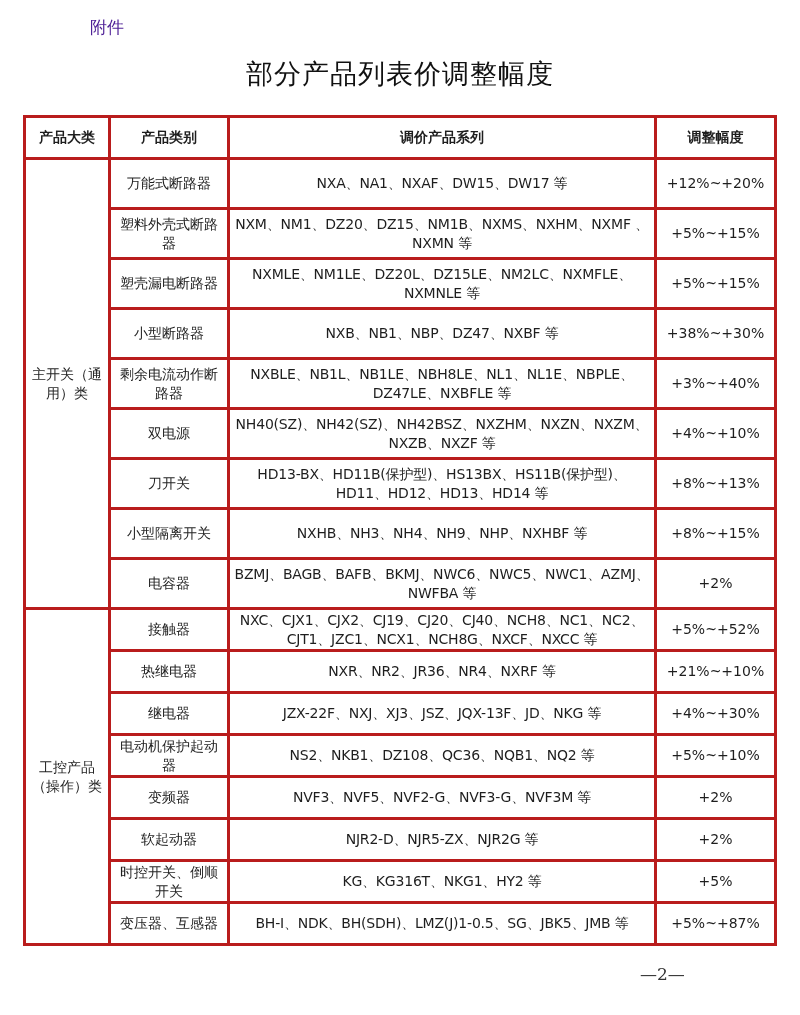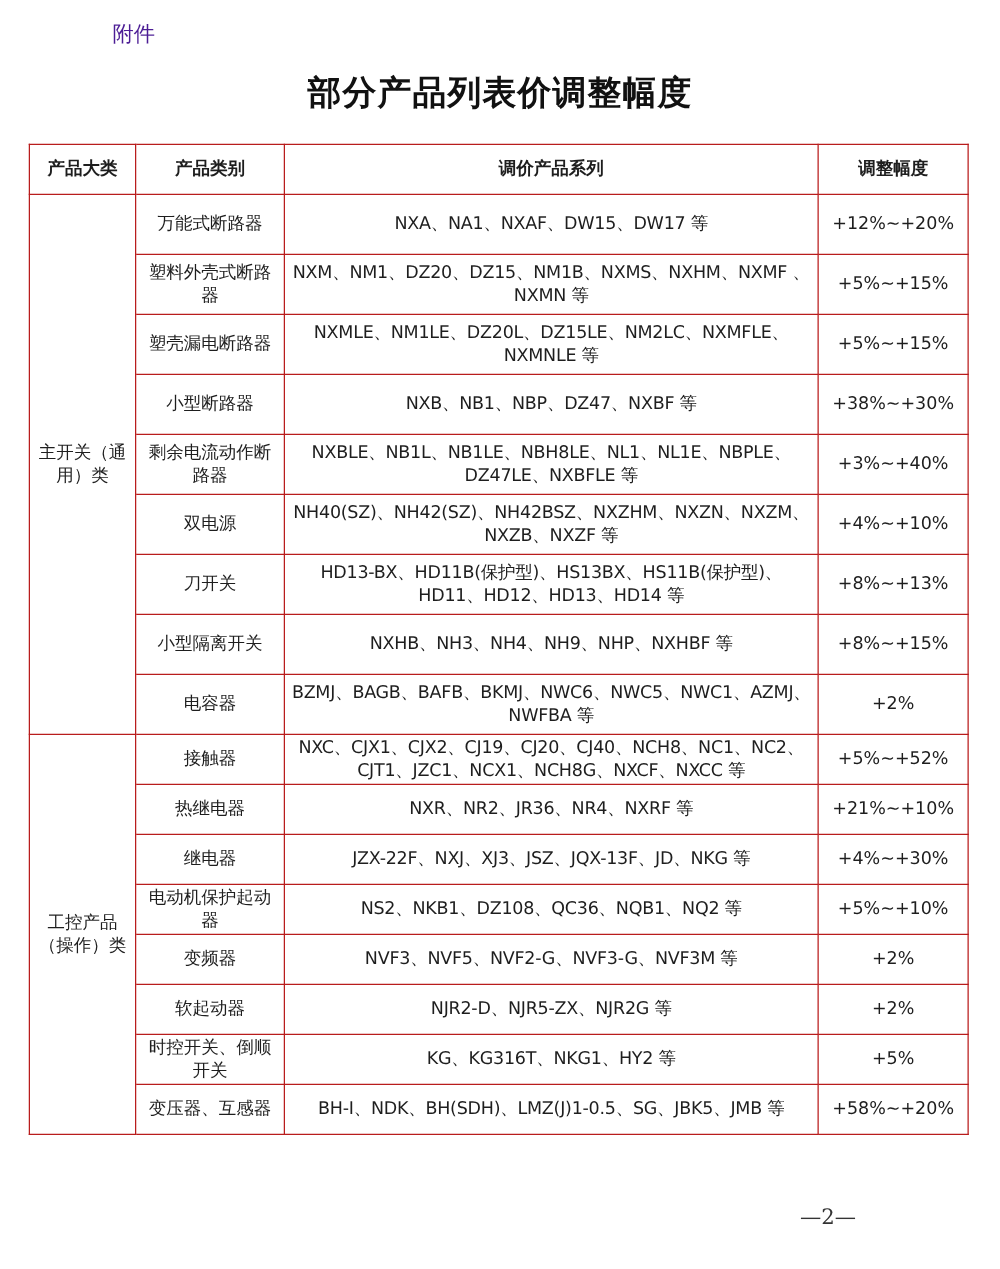--- a/index.html
+++ b/index.html
@@ -6,28 +6,28 @@
   body {
     width: 800px; height: 1015px; position: relative; overflow: hidden;
     font-family: "DejaVu Sans", "Liberation Sans", sans-serif; color: #1a1a1a;
   }
   .attachment {
     position: absolute; left: 90px; top: 16px;
     font-size: 17px; color: #4c1d95;
   }
   .title {
     position: absolute; left: 0; right: 0; top: 56px; text-align: center;
-    font-size: 27px; font-weight: bold; letter-spacing: 1px; color: #111;
+    font-size: 27px; font-weight: normal; letter-spacing: 1px; color: #111;
   }
   table.price {
     position: absolute; left: 23px; top: 115px; width: 751px;
     border-collapse: collapse; table-layout: fixed;
   }
   table.price th, table.price td {
-    border: 1px solid #b91c1c; text-align: center; vertical-align: middle;
+    border: 3px solid #b91c1c; text-align: center; vertical-align: middle;
     padding: 0 4px; line-height: 19px; font-size: 14px; color: #1e1e1e;
     overflow: hidden;
   }
   table.price th { font-weight: bold; font-size: 14px; height: 39px; }
   col.c1 { width: 85px; } col.c2 { width: 119px; } col.c3 { width: 427px; } col.c4 { width: 120px; }
   tr.g1 td { height: 47px; text-align: center; }
   tr.g2 td { height: 39px; }
   td.cat { font-size: 14px; line-height: 20px; }
   td.series { font-size: 14px; letter-spacing: -0.2px; }
   td.range { font-size: 14px; }
@@ -136,18 +136,18 @@
         <td class="range">+2%</td>
       </tr>
       <tr class="g2">
         <td class="cat">时控开关、倒顺开关</td>
         <td class="series">KG、KG316T、NKG1、HY2 等</td>
         <td class="range">+5%</td>
       </tr>
       <tr class="g2">
         <td class="cat">变压器、互感器</td>
         <td class="series">BH-Ⅰ、NDK、BH(SDH)、LMZ(J)1-0.5、SG、JBK5、JMB 等</td>
-        <td class="range">+58%~+20%</td>
+        <td class="range">+5%~+87%</td>
       </tr>
     </tbody>
 </table>
 
 <div class="page-num">—2—</div>
 
 </body></html>

